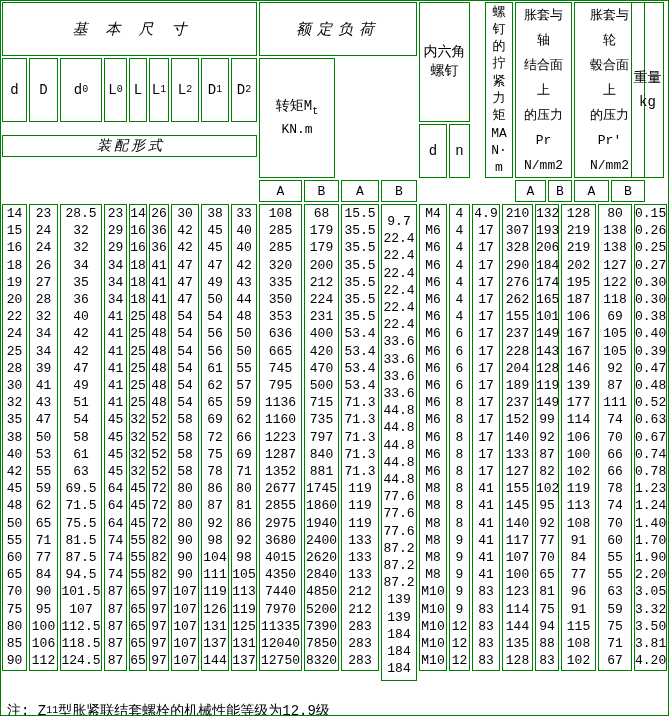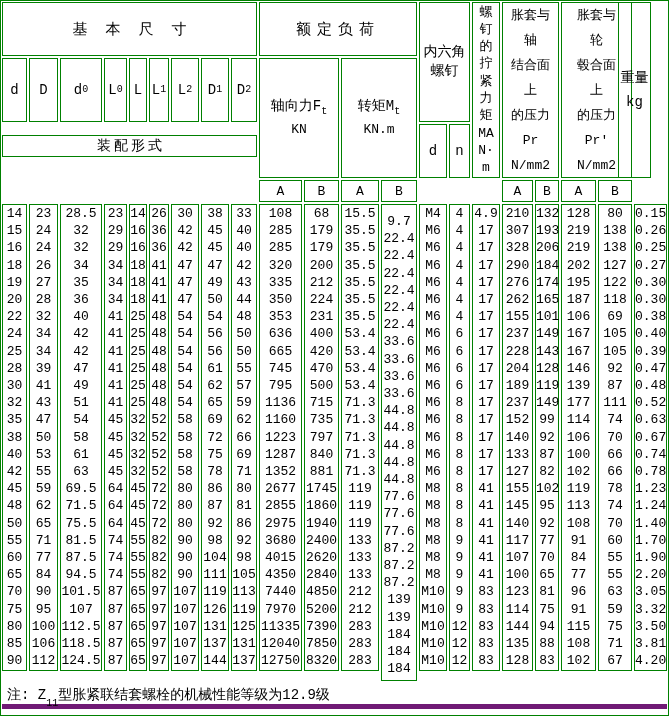--- a/index.html
+++ b/index.html
@@ -19,43 +19,43 @@
     border:1px solid #008000;
     margin:1px;
     display:flex; align-items:center; justify-content:center;
     text-align:center; flex-shrink:0;
   }
   .row { display:flex; flex-shrink:0; }
   .colblk { display:flex; flex-direction:column; flex-shrink:0; }
   .spacer { flex-shrink:0; }          
   .pre { white-space:pre-line; }
   sub { font-size:10px; line-height:0; }
-  .hdr-cn  { font-size:15px; }
+  .hdr-cn  { font-size:15px;font-style:italic; }
   .ls-wide { letter-spacing:18px; padding-left:18px; }
   .ls-med  { letter-spacing:6px;  }
   .ls-sm   { letter-spacing:3px;  padding-left:3px;margin-top:12px; }
   .f13 { font-size:13px; }
   .f14 { font-size:14px; }
   .dcol {
     border:1px solid #008000; margin:1px;
     height:467px; flex-shrink:0;
     text-align:center; font-size:13px; line-height:17.2px;
     white-space:pre-line;
   }
   .dcol.mtb { height:477px; padding-top:8px; }
   .data-area { display:flex; align-items:flex-start; height:479px; }
   .lh24 { line-height:24px; }
   .lh25 { line-height:25px; }
   .lh19 { line-height:19px; }
   .lh17 { line-height:17.3px; }
   .note {
-    height:27px; display:flex; align-items:flex-end;
+    height:27px; display:flex; align-items:center;
     padding-left:5px; font-size:14px;
-    border-bottom:5px solid #701a75;
-    margin:0 1px;
+    border-bottom:1px solid #701a75;
+    margin:16px 1px;
   }
 </style>
 </head>
 <body>
 
 <div class="wrap">
 
   <div class="row">
 
     <div class="colblk" style="width:257px">
@@ -97,42 +97,36 @@
             <span>D</span>
             <sub>2</sub>
           </div>
       </div>
       <div class="cell hdr-cn ls-sm" style="width:255px;height:22px;font-size:14px">装配形式</div>
     </div>
 
     <div class="colblk" style="width:160px">
       <div class="cell hdr-cn ls-med" style="width:158px;height:54px">额定负荷</div>
       <div class="row">
-        <div class="cell f14 lh24" style="width:80px;height:120px">
-          <div>
-            <div><span>轴向力F</span><sub>t</sub></div>
-            <div class="f13">KN</div>
-          </div>
-        </div>
         <div class="cell f14 lh24" style="width:76px;height:120px">
           <div>
             <div><span>转矩M</span><sub>t</sub></div>
             <div class="f13">KN.m</div>
           </div>
         </div>
       </div>
       <div class="row">
         <div class="cell f13" style="width:43px;height:22px">A</div>
         <div class="cell f13" style="width:35px;height:22px">B</div>
         <div class="cell f13" style="width:38px;height:22px">A</div>
         <div class="cell f13" style="width:36px;height:22px">B</div>
       </div>
     </div>
 
-    <div class="colblk" style="width:53px">
+    <div class="colblk" style="width:66px">
       <div class="cell f14 pre lh19" style="width:51px;height:120px">内六角
 螺钉</div>
       <div class="row">
         <div class="cell f14" style="width:28px;height:54px">d</div>
         <div class="cell f14" style="width:21px;height:54px">n</div>
       </div>
       <div class="spacer" style="height:24px"></div>
     </div>
 
     <div class="colblk" style="width:30px">

